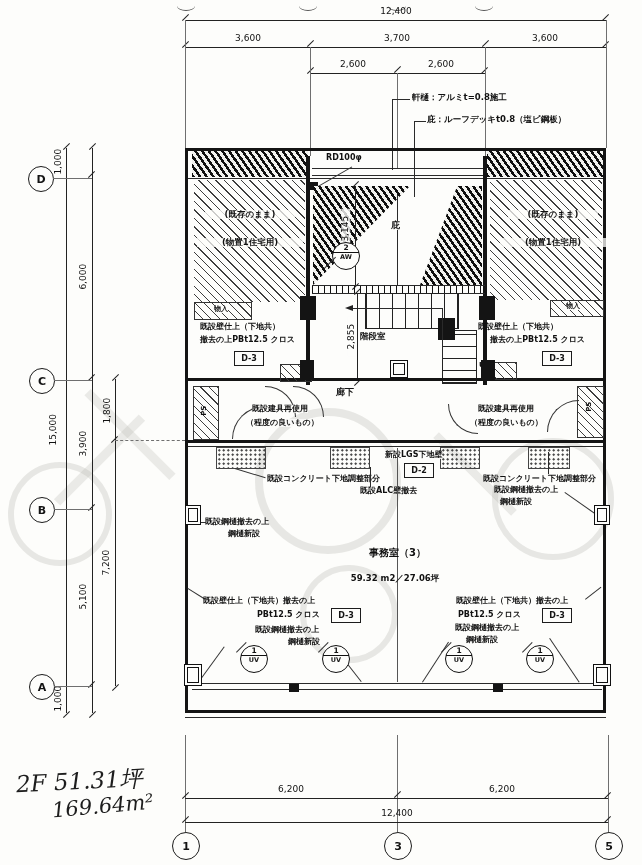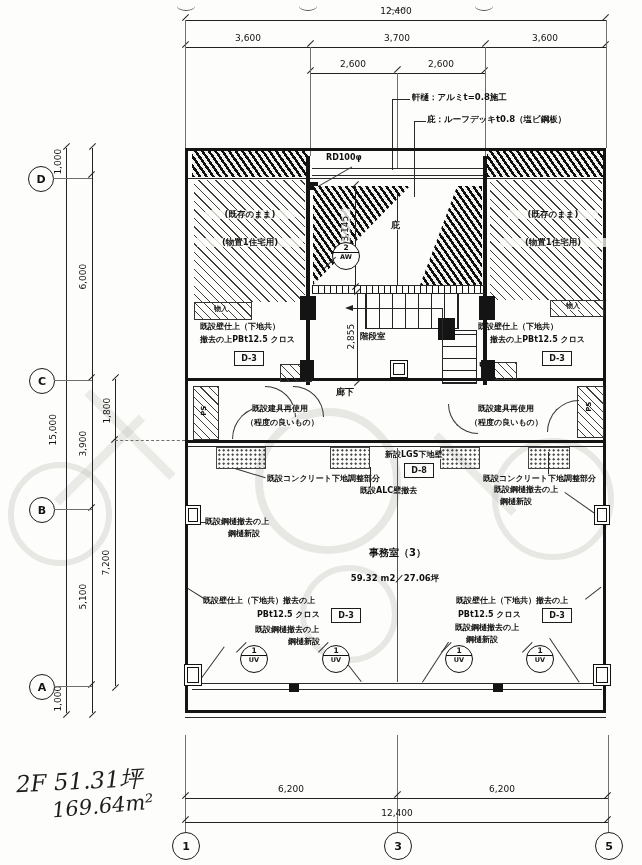--- a/index.html
+++ b/index.html
@@ -235,21 +235,21 @@
   <div class="t b" style="left:478px;top:405px;font-size:8px;background:rgba(253,253,251,0.8);">既設建具再使用</div>
   <div class="t b" style="left:470px;top:419px;font-size:8px;background:rgba(253,253,251,0.8);">（程度の良いもの）</div>
 
   <div class="dots" style="position:absolute;left:216px;top:447px;width:48px;height:20px;"></div>
   <div class="dots" style="position:absolute;left:330px;top:447px;width:38px;height:20px;"></div>
   <div class="dots" style="position:absolute;left:440px;top:447px;width:38px;height:20px;"></div>
   <div class="dots" style="position:absolute;left:528px;top:447px;width:40px;height:20px;"></div>
 
   <div class="t b" style="left:385px;top:451px;font-size:8px;background:rgba(253,253,251,0.85);">新設LGS下地壁</div>
   <div class="dbox" style="left:404px;top:463px;width:28px;height:13px;">
-      <span>D-8</span>
+      <span>D-2</span>
     </div>
 
   <div class="ln" style="left:235px;top:468px;width:32px;transform:rotate(17deg);"></div>
   <div class="t b" style="left:267px;top:475px;font-size:8px;">既設コンクリート下地調整部分</div>
   <div class="vl" style="left:548px;top:452px;height:22px;"></div>
   <div class="t b" style="left:483px;top:475px;font-size:8px;">既設コンクリート下地調整部分</div>
 
   <div class="vl" style="left:370px;top:467px;height:20px;"></div>
   <div class="t b" style="left:360px;top:487px;font-size:8px;">既設ALC壁撤去</div>
 

